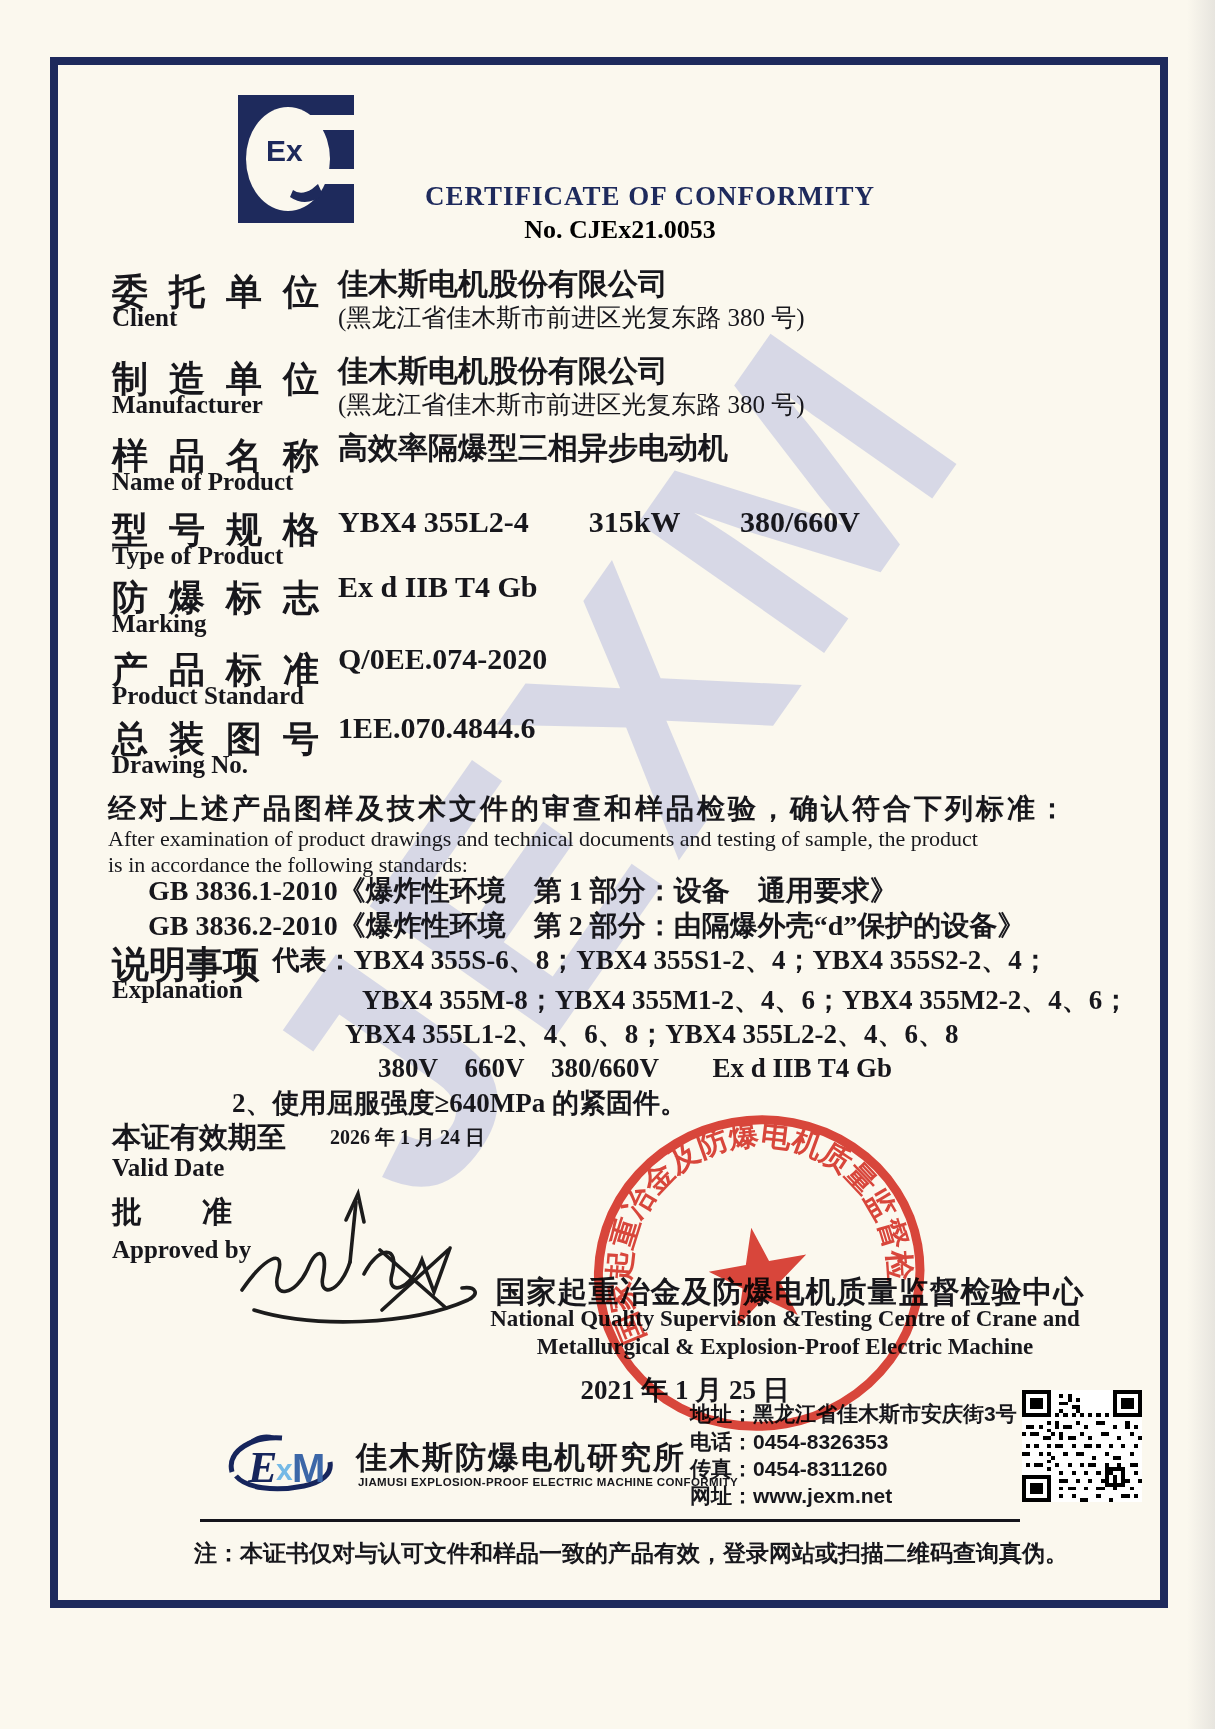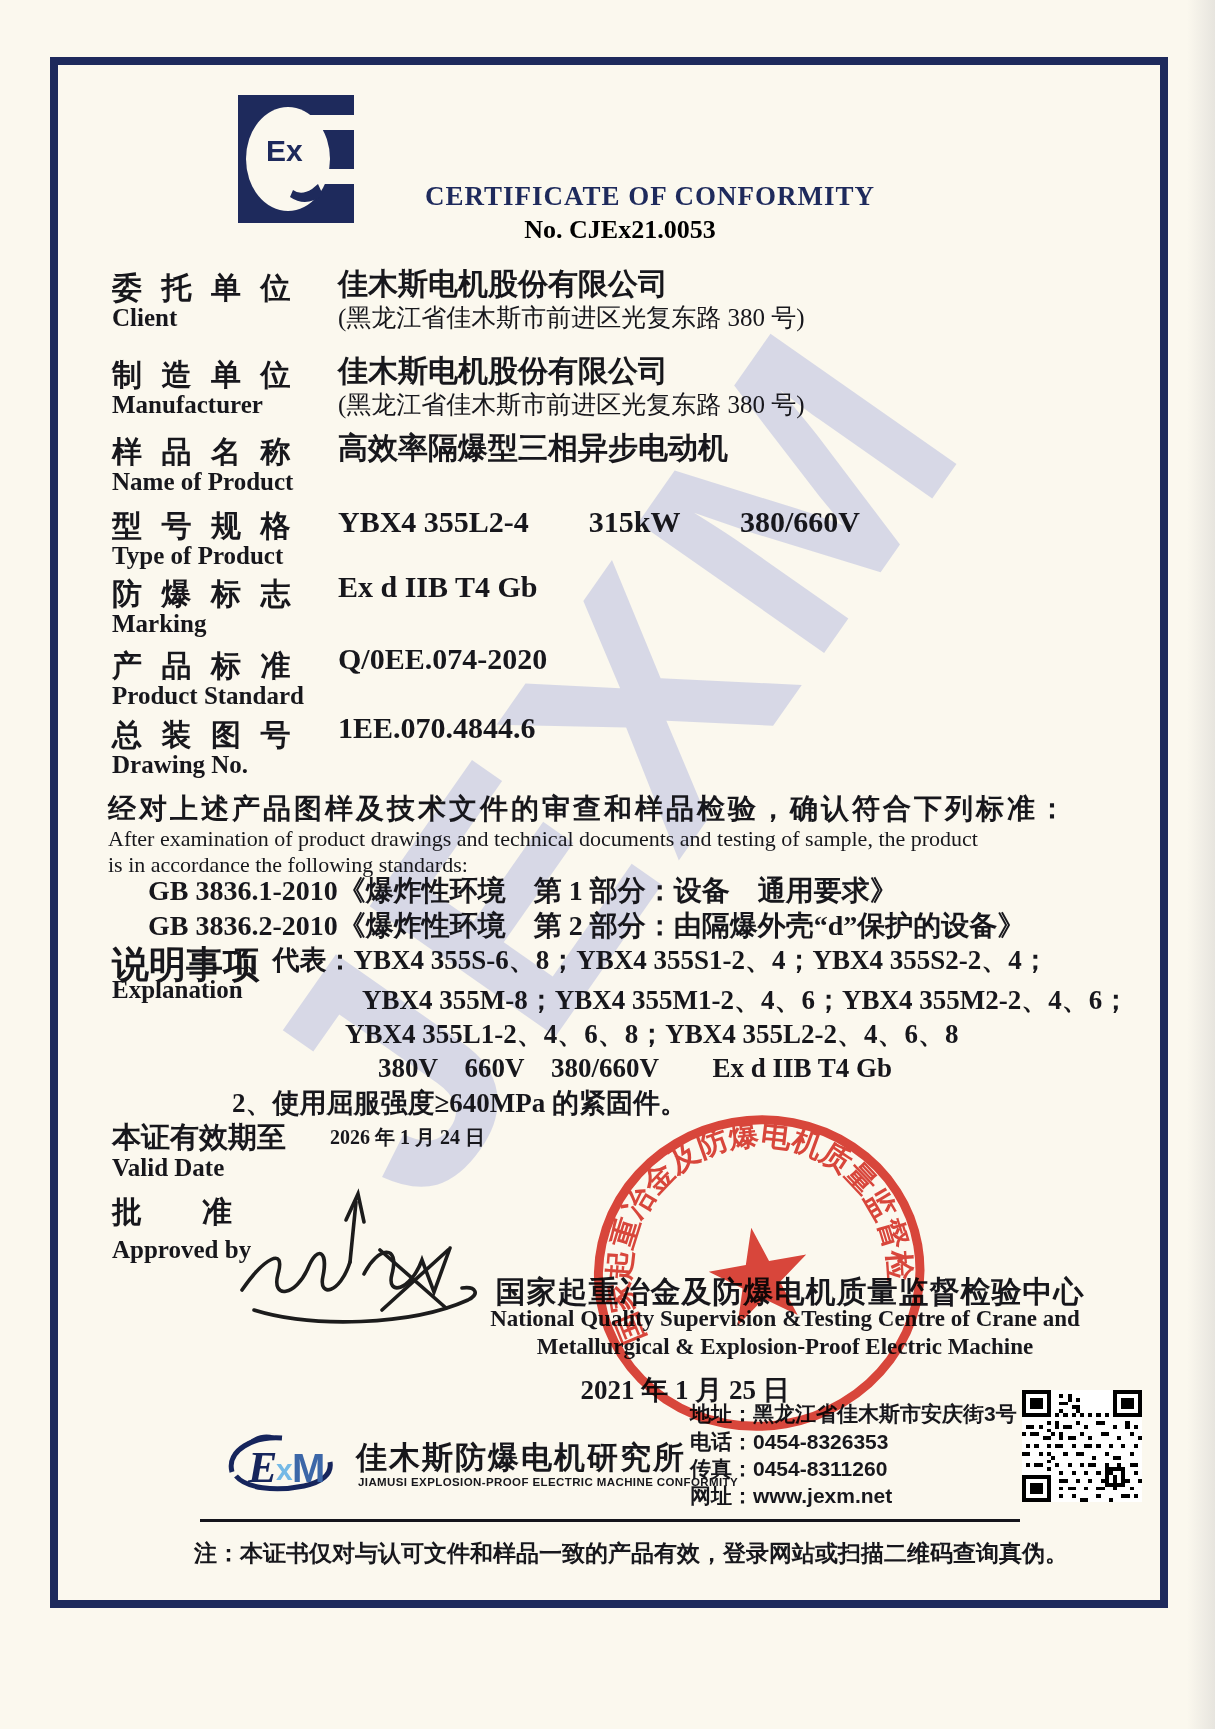--- a/index.html
+++ b/index.html
@@ -26,21 +26,21 @@
     font-family:"Liberation Sans","DejaVu Sans",sans-serif;
     font-size:330px; font-weight:bold; letter-spacing:14px;
     color:rgba(175,181,221,0.48);
   }
   .title-cn{left:410px; top:100px; width:480px; text-align:center;
     font-size:56px; font-weight:bold; letter-spacing:26px; color:#1e2a5c;}
   .title-en{left:400px; top:181px; width:500px; text-align:center;
     font-size:27px; font-weight:bold; letter-spacing:1px; color:#1e2a5c;}
   .cert-no{left:400px; top:215px; width:440px; text-align:center;
     font-size:26px; font-weight:bold; color:#000000;}
-  .lab-cn{left:112px; font-size:30px; font-weight:bold; letter-spacing:6px;}
+  .lab-cn{left:112px; font-size:36px; font-weight:bold; letter-spacing:6px;}
   .lab-en{left:112px; font-size:25px; font-weight:bold;}
   .val{left:338px; font-size:30px; font-weight:bold;}
   .val2{left:338px; font-size:25px; font-weight:normal;}
   .para-cn{left:108px; font-size:28px; font-weight:bold; letter-spacing:3px;}
   .para-en{left:108px; font-size:22px;}
   .std{left:148px; font-size:28px; font-weight:bold;}
   .expl{font-size:27px; font-weight:bold;}
   .org-cn{left:480px; top:1272px; width:620px; text-align:center;
     font-size:30px; font-weight:bold; letter-spacing:1px;}
   .org-en{left:465px; width:640px; text-align:center; font-size:23px; font-weight:bold;}

